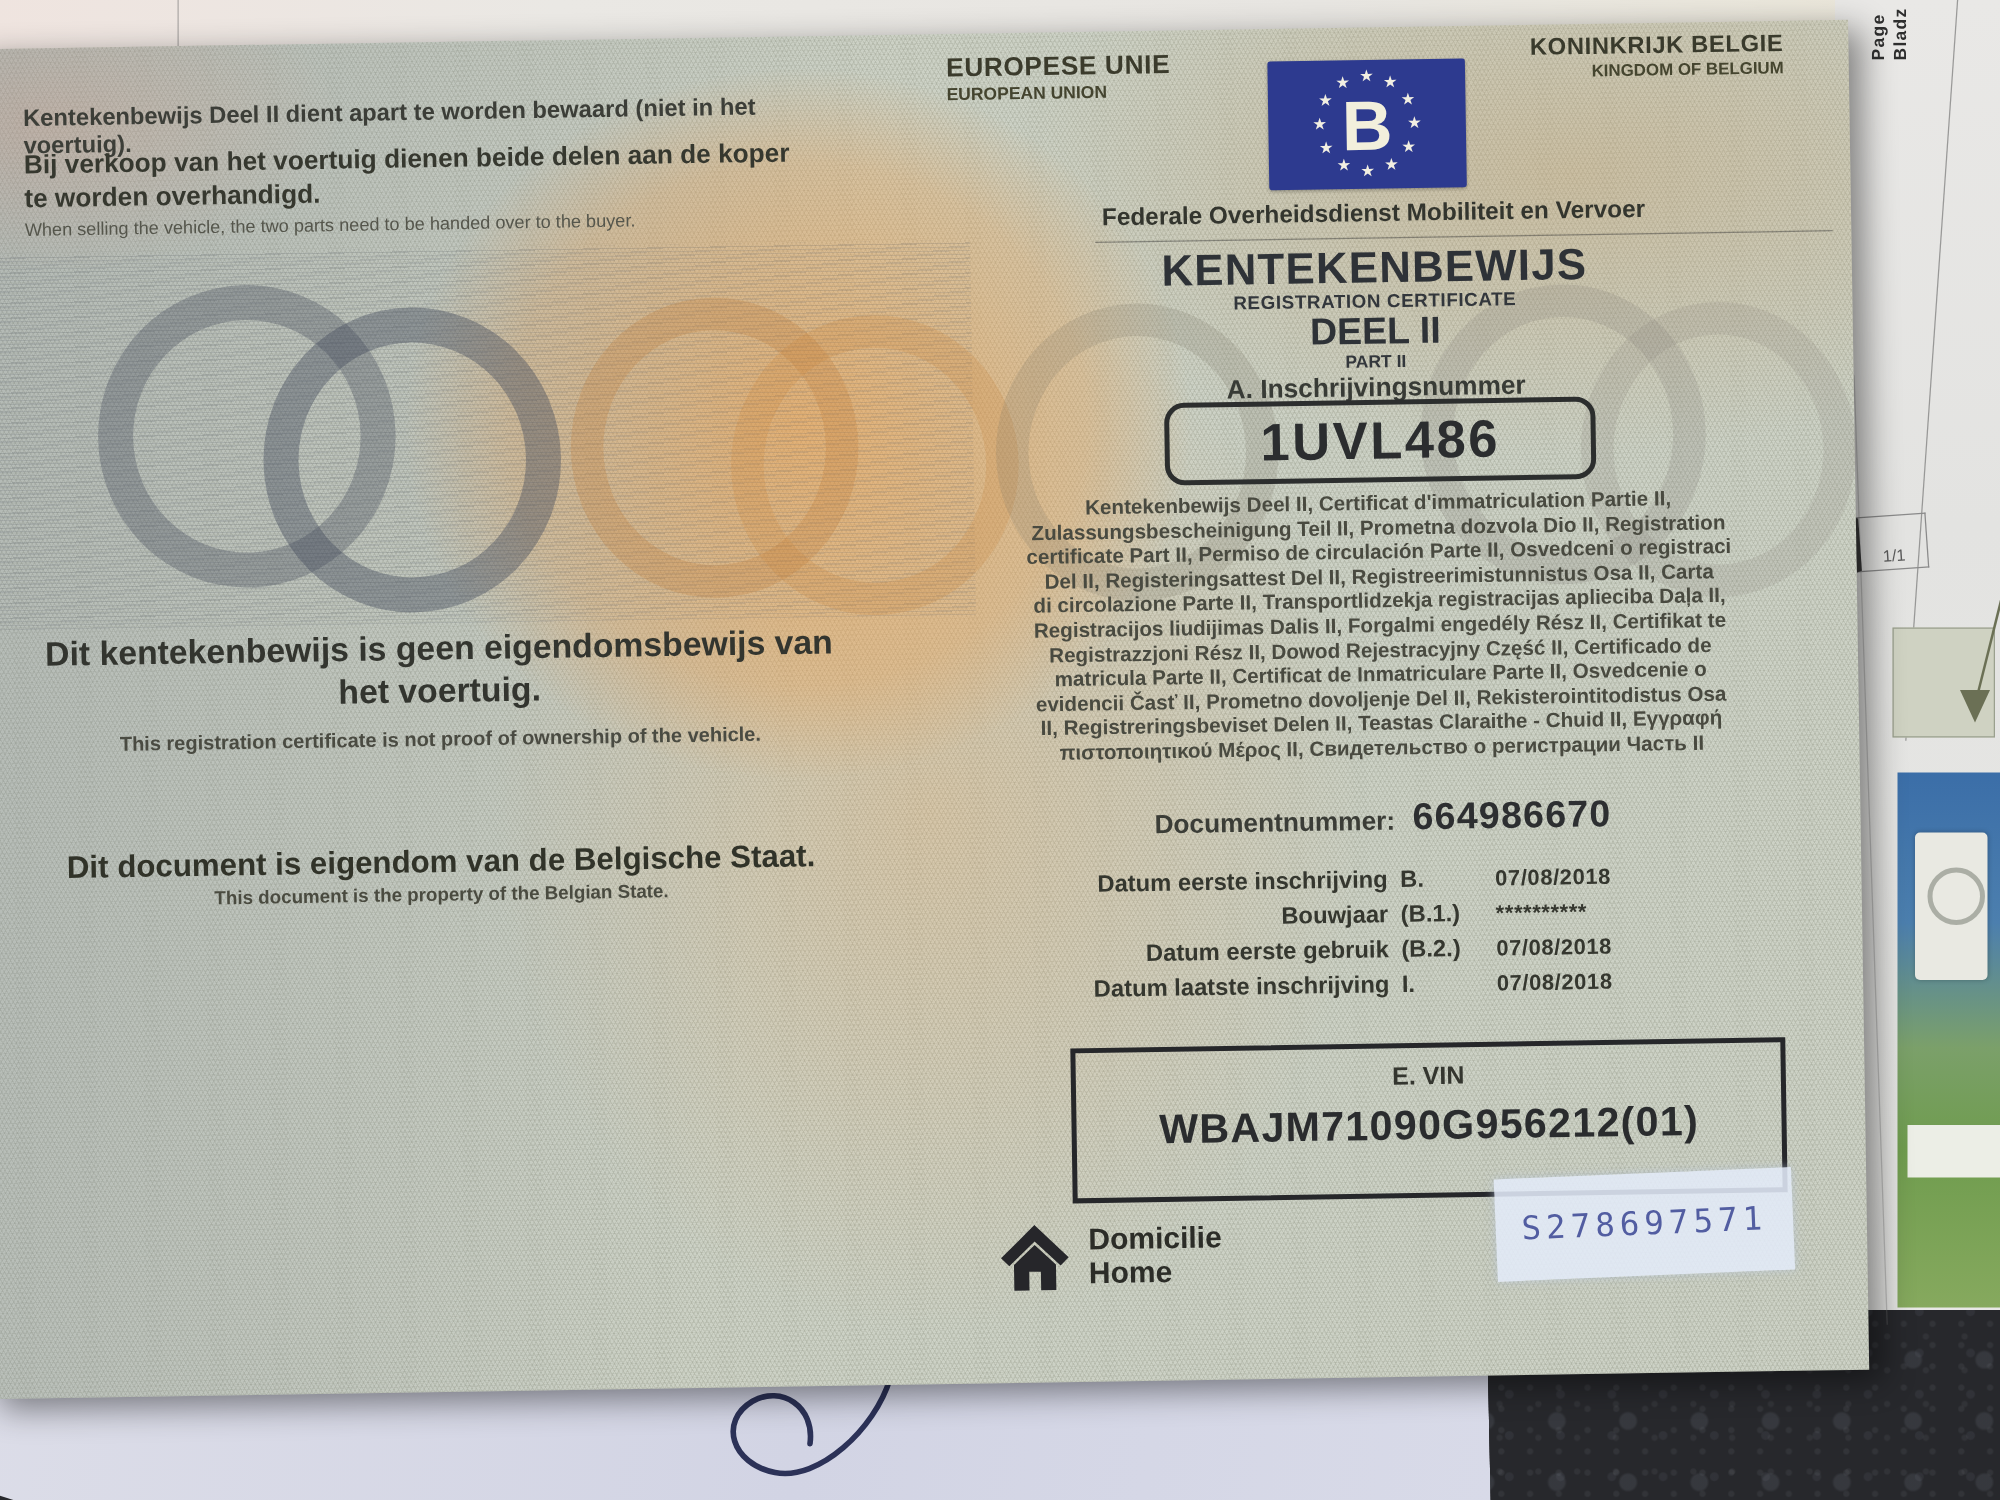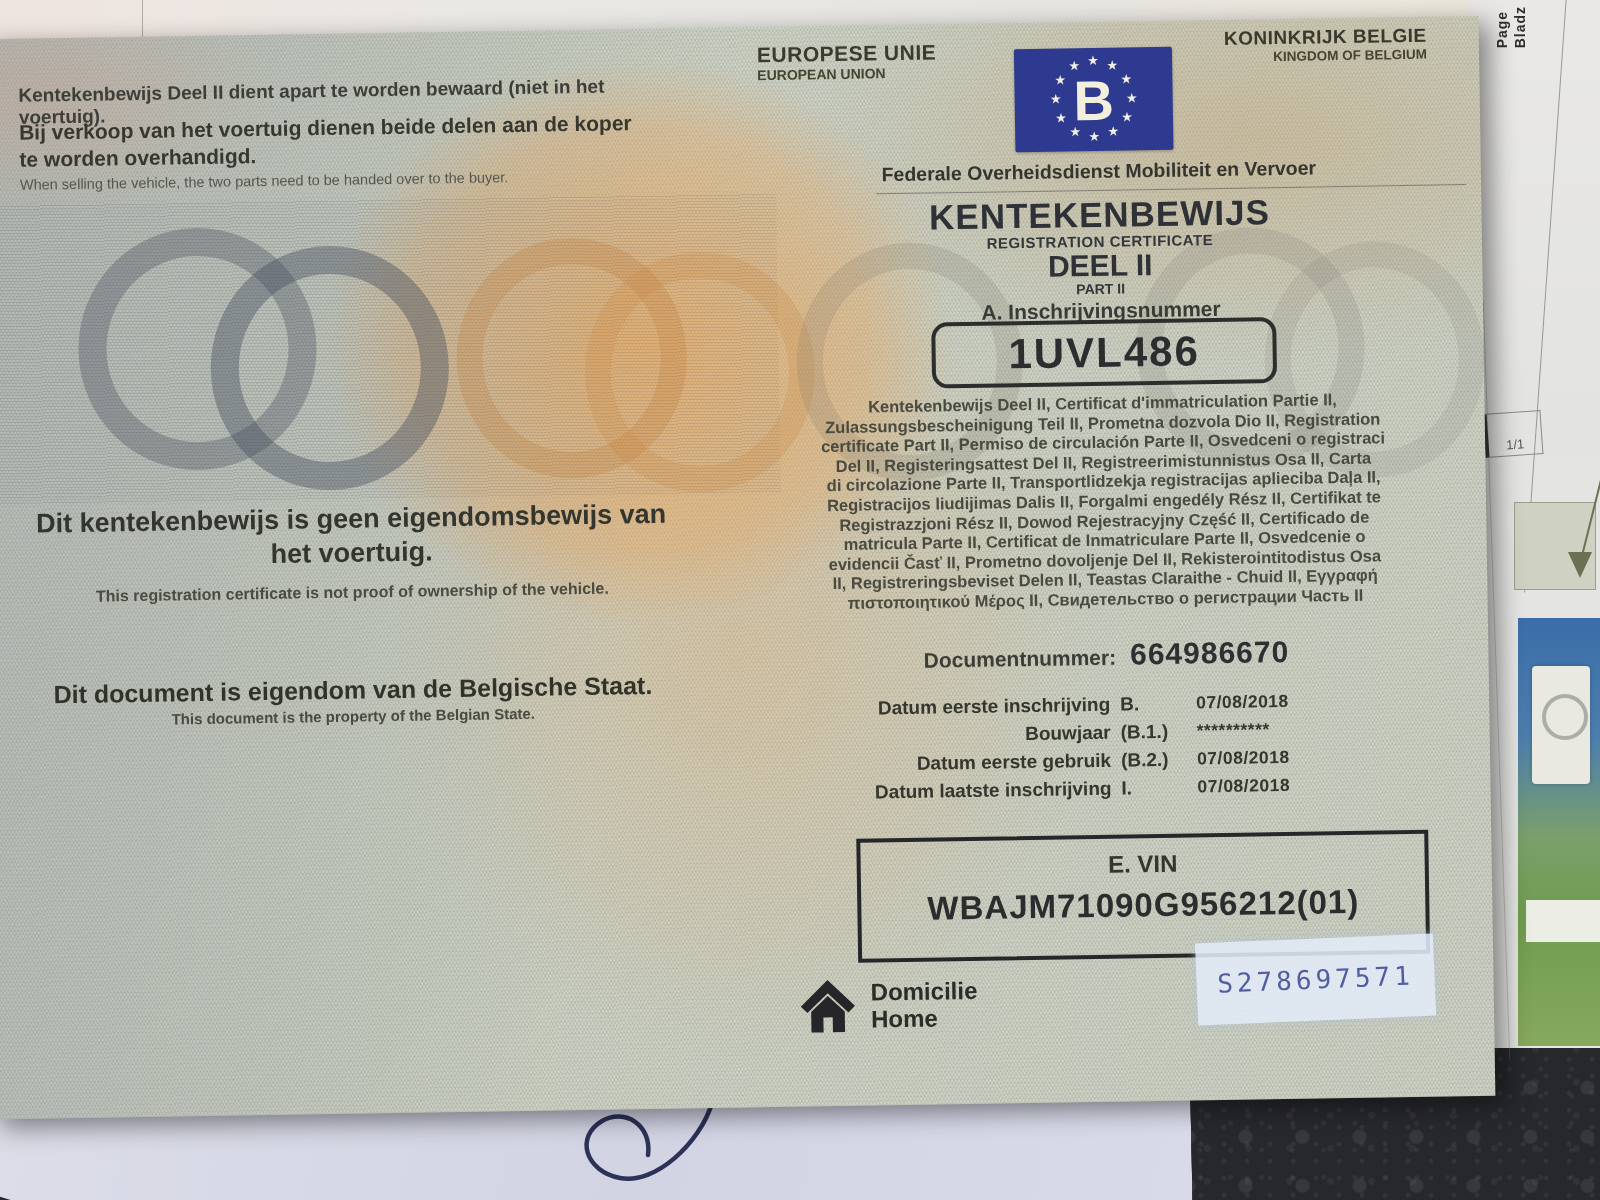--- a/index.html
+++ b/index.html
@@ -74,21 +74,21 @@
   .plate{left:953px;top:298px;width:345px;height:66px;border:4px solid #2c2e2e;border-radius:16px;display:flex;align-items:center;justify-content:center;font-size:42px;font-weight:bold;color:#2b2d2f;letter-spacing:2px;}
   .multi{left:778px;top:372px;width:690px;text-align:center;font-size:16.5px;font-weight:bold;color:#494a40;line-height:19.6px;}
   .docnum-row{left:793px;top:616px;width:660px;display:flex;align-items:baseline;justify-content:center;gap:14px;}
   .docnum-label{font-size:21px;font-weight:600;color:#3b3d37;}
   .docnum-value{font-size:30px;font-weight:bold;color:#2d2f31;letter-spacing:1px;}
   .dates{left:848px;top:672px;display:grid;grid-template-columns:278px 66px 140px;column-gap:10px;row-gap:6px;font-size:19px;color:#35372f;}
   .d-label{text-align:right;font-weight:600;}
   .d-code{font-weight:bold;}
   .d-value{font-weight:bold;font-size:17.5px;letter-spacing:0.5px;}
   .vin-box{left:870px;top:813px;width:572px;height:124px;border:4px solid #26272a;display:flex;flex-direction:column;align-items:center;padding-top:12px;}
-  .vin-label{font-size:24px;font-weight:600;color:#34362f;}
+  .vin-label{font-size:20px;font-weight:600;color:#34362f;}
   .vin-value{font-size:33px;font-weight:bold;color:#2a2c2e;letter-spacing:1px;margin-top:8px;}
   .domicile{left:810px;top:952px;display:flex;align-items:center;gap:14px;}
   .domicile-text{font-size:24px;font-weight:bold;color:#2c2d28;line-height:27px;}
   .serial-patch{left:1208px;top:920px;width:238px;height:82px;background:rgba(226,234,248,0.88);transform:rotate(-1.5deg);display:flex;align-items:center;justify-content:center;box-shadow:0 0 8px rgba(180,195,220,0.6);}
   .serial-text{font-family:"DejaVu Sans Mono", monospace;font-size:26px;color:#3a4694;letter-spacing:4px;opacity:0.85;}
   .own-block{left:40px;top:468px;width:660px;text-align:center;}
   .own-nl{font-size:27px;font-weight:bold;color:#33352f;line-height:34px;}
   .own-en{font-size:16px;font-weight:600;color:#4a4b42;margin-top:14px;}
   .prop-block{left:14px;top:642px;width:710px;text-align:center;}
   .prop-nl{font-size:25px;font-weight:bold;color:#313329;}

